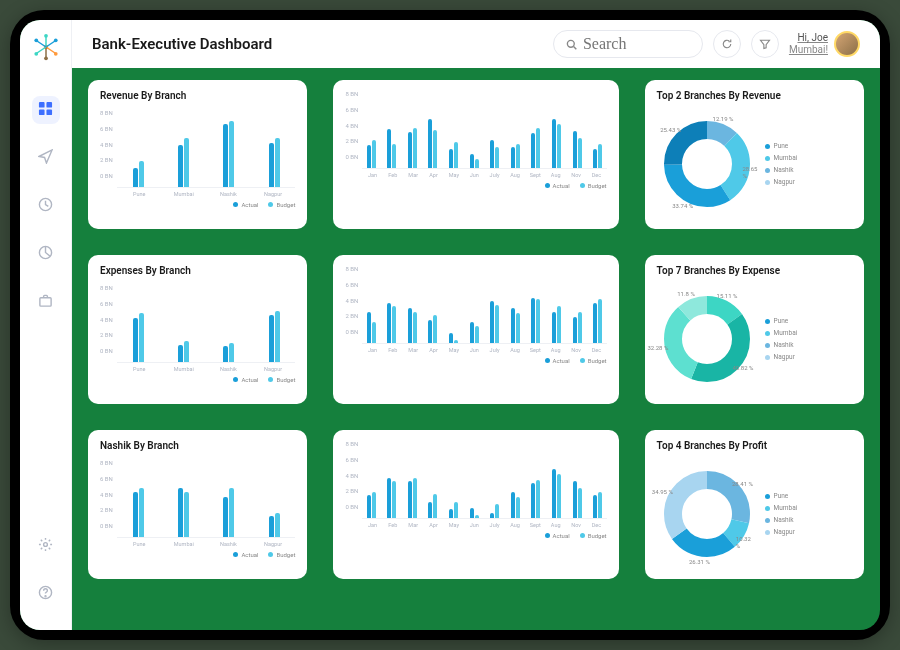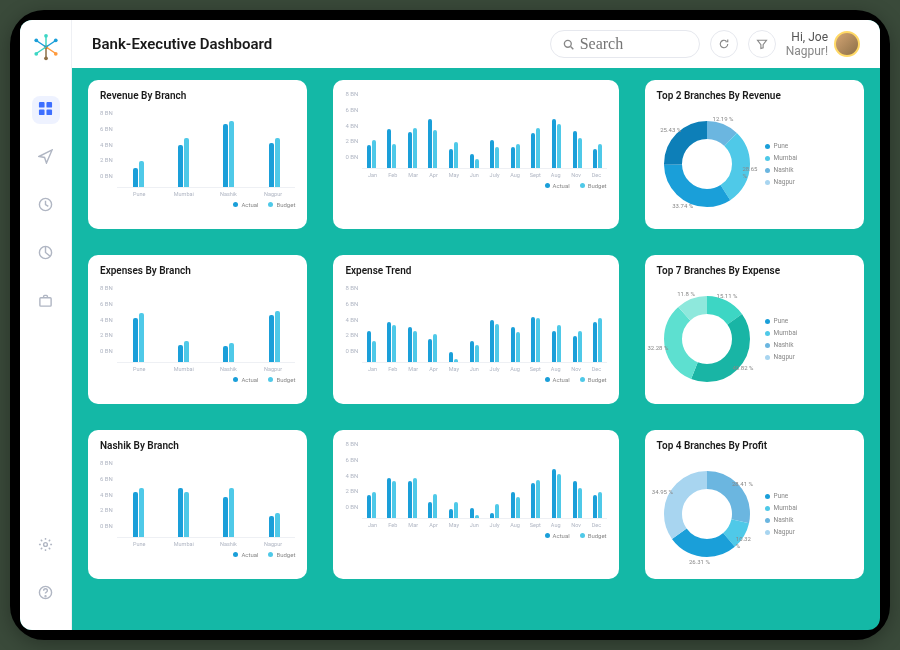--- a/index.html
+++ b/index.html
@@ -1,36 +1,36 @@
 <!DOCTYPE html>
 <html><head>
 <meta charset="utf-8">
 <style>
   * { box-sizing: border-box; margin: 0; padding: 0; font-family: -apple-system, BlinkMacSystemFont, "Segoe UI", Roboto, sans-serif; }
   body { width: 900px; height: 650px; background: #3a4a3a; display: flex; align-items: center; justify-content: center; }
   .tablet { width: 880px; height: 630px; background: #000; border-radius: 34px; padding: 10px; position: relative; box-shadow: 0 4px 20px rgba(0,0,0,.3); }
-  .screen { width: 100%; height: 100%; background: #14b8a6; border-radius: 12px; overflow: hidden; display: flex; justify-content: space-between; }
+  .screen { width: 100%; height: 100%; background: #15803d; border-radius: 20px; overflow: hidden; display: flex; justify-content: space-between; }
   .sidebar { width: 52px; background: #fff; display: flex; flex-direction: column; align-items: center; padding: 12px 0; border-right: 1px solid #eef0f4; }
   .logo { width: 30px; height: 30px; margin-bottom: 24px; position: relative; }
   .logo svg { width: 100%; height: 100%; }
   .nav-item { width: 28px; height: 28px; margin: 10px 0; display: flex; align-items: center; justify-content: center; border-radius: 8px; cursor: pointer; color: #b0b6c3; }
   .nav-item.active { background: #eef2ff; color: #3d6fff; }
   .nav-item svg { width: 15px; height: 15px; }
   .nav-spacer { flex: 1; }
   .main { flex: 1; display: flex; flex-direction: column; overflow: hidden; }
   .header { height: 48px; display: flex; align-items: center; padding: 0 20px; background: #fff; }
   .page-title { font-size: 15px; font-weight: 600; color: #1a1a1a; }
   .header-right { margin-left: auto; display: flex; align-items: center; gap: 10px; }
   .search { display: flex; align-items: center; background: #fff; border: 1px solid #e6e8ee; border-radius: 18px; padding: 4px 12px; width: 150px; height: 28px; }
   .search svg { width: 11px; height: 11px; color: #888; margin-right: 6px; }
   .search input { border: none; outline: none; font-size: 16px; flex: 1; background: transparent; color: #666; font-family: Liberation Serif, serif; }
   .icon-btn { width: 28px; height: 28px; border-radius: 50%; background: #fff; border: 1px solid #e6e8ee; display: flex; align-items: center; justify-content: center; cursor: pointer; color: #888; }
   .icon-btn svg { width: 12px; height: 12px; }
   .user { display: flex; align-items: center; gap: 6px; }
-  .user-text { text-align: right; font-size: 12px; line-height: 1.2; color: #888; }
+  .user-text { text-align: right; font-size: 10px; line-height: 1.2; color: #888; text-decoration: underline; }
   .user-text .hi { color: #555; }
   .avatar { width: 26px; height: 26px; border-radius: 50%; background: linear-gradient(135deg,#d4a574,#8b6f47); border: 2px solid #ffd966; }
   .content { flex: 1; padding: 12px 16px; overflow: auto; }
   .grid { display: grid; grid-template-columns: 1fr 1.3fr 1fr; gap: 26px; }
   .card { background: #fff; border-radius: 10px; padding: 10px 12px; }
   .card-title { font-size: 10px; font-weight: 600; color: #1a1a1a; margin-bottom: 8px; }
   .chart-area { position: relative; height: 88px; display: flex; }
   .y-axis { display: flex; flex-direction: column; justify-content: space-between; font-size: 6px; color: #b0b6c3; padding-right: 4px; height: 70px; }
   .bars-wrap { flex: 1; display: flex; flex-direction: column; }
   .bars { flex: 1; display: flex; align-items: flex-end; gap: 3px; height: 70px; border-bottom: 1px solid #eef0f4; }
@@ -143,21 +143,21 @@
                 </svg></span>
           </div>
           <div class="icon-btn">
             <span><svg viewBox="0 0 16 16" fill="none" stroke="currentColor" stroke-width="1.5">
                   <path d="M2 3h12L9.5 9v4l-3 1V9Z"></path>
                 </svg></span>
           </div>
           <div class="user">
             <div class="user-text">
               <div class="hi">Hi, Joe</div>
-              <div>Nagpur!</div>
+              <div>Mumbai!</div>
             </div>
             <div class="avatar"></div>
           </div>
         </div>
       </div>
 
       <div class="content">
         <div class="grid">
 
           <div class="card">
@@ -375,21 +375,20 @@
                   <span>Actual</span>
                 </div>
               <div class="legend-item">
                   <span class="legend-dot" style="background:#4fc9e8"></span>
                   <span>Budget</span>
                 </div>
             </div>
           </div>
 
           <div class="card">
-            <div class="card-title">Expense Trend</div>
             <div class="chart-area">
                 <div class="y-axis">
                   <span>8 BN</span>
                   <span>6 BN</span>
                   <span>4 BN</span>
                   <span>2 BN</span>
                   <span>0 BN</span>
                 </div>
                 <div class="bars-wrap">
                   <div class="bars">

